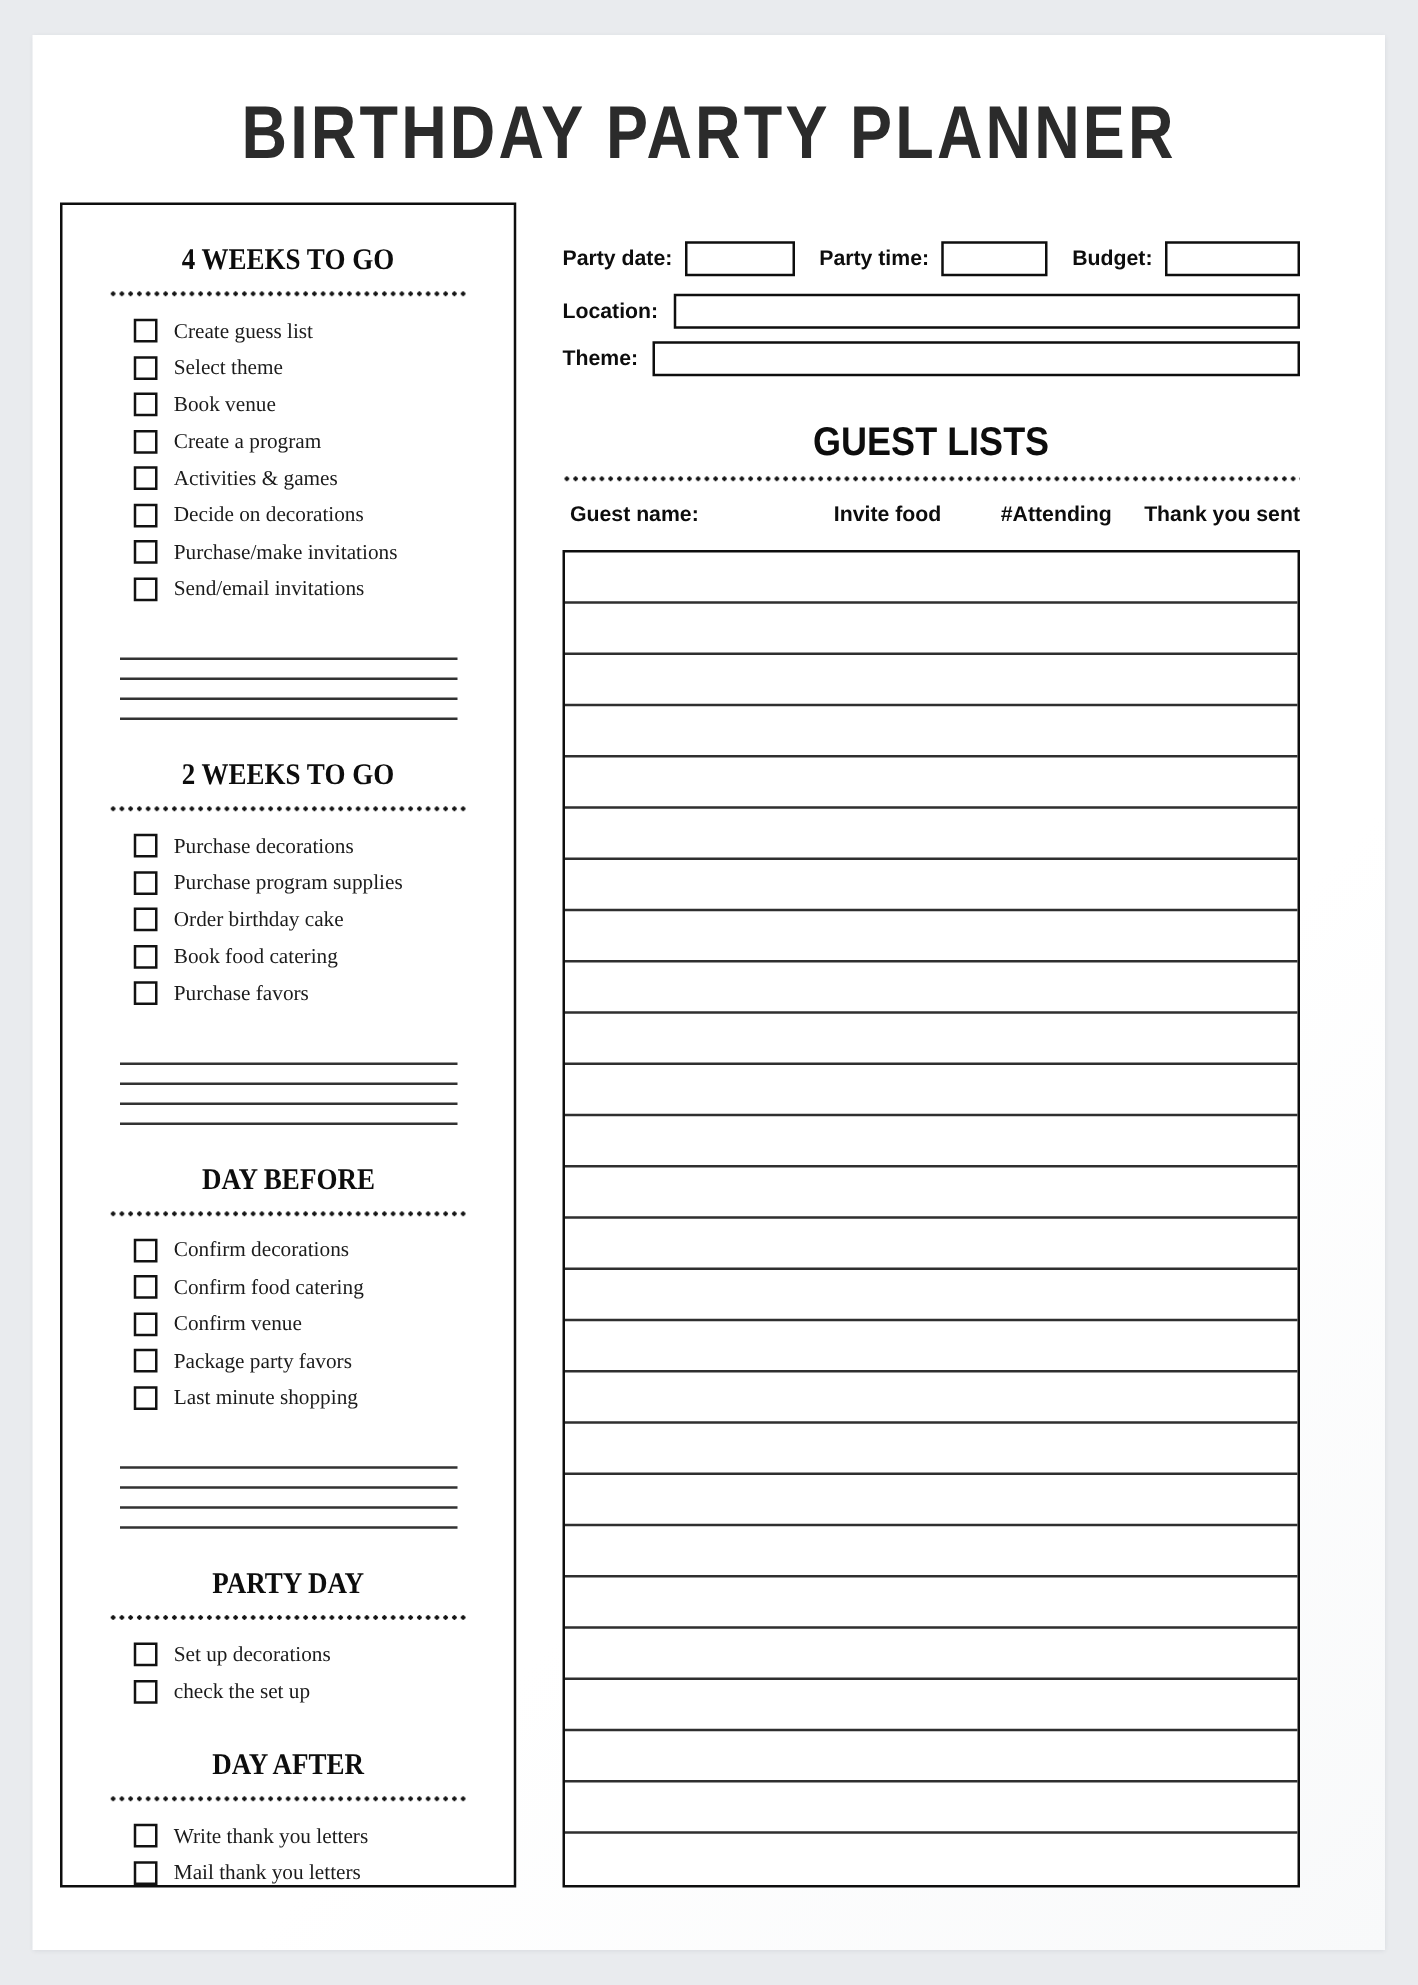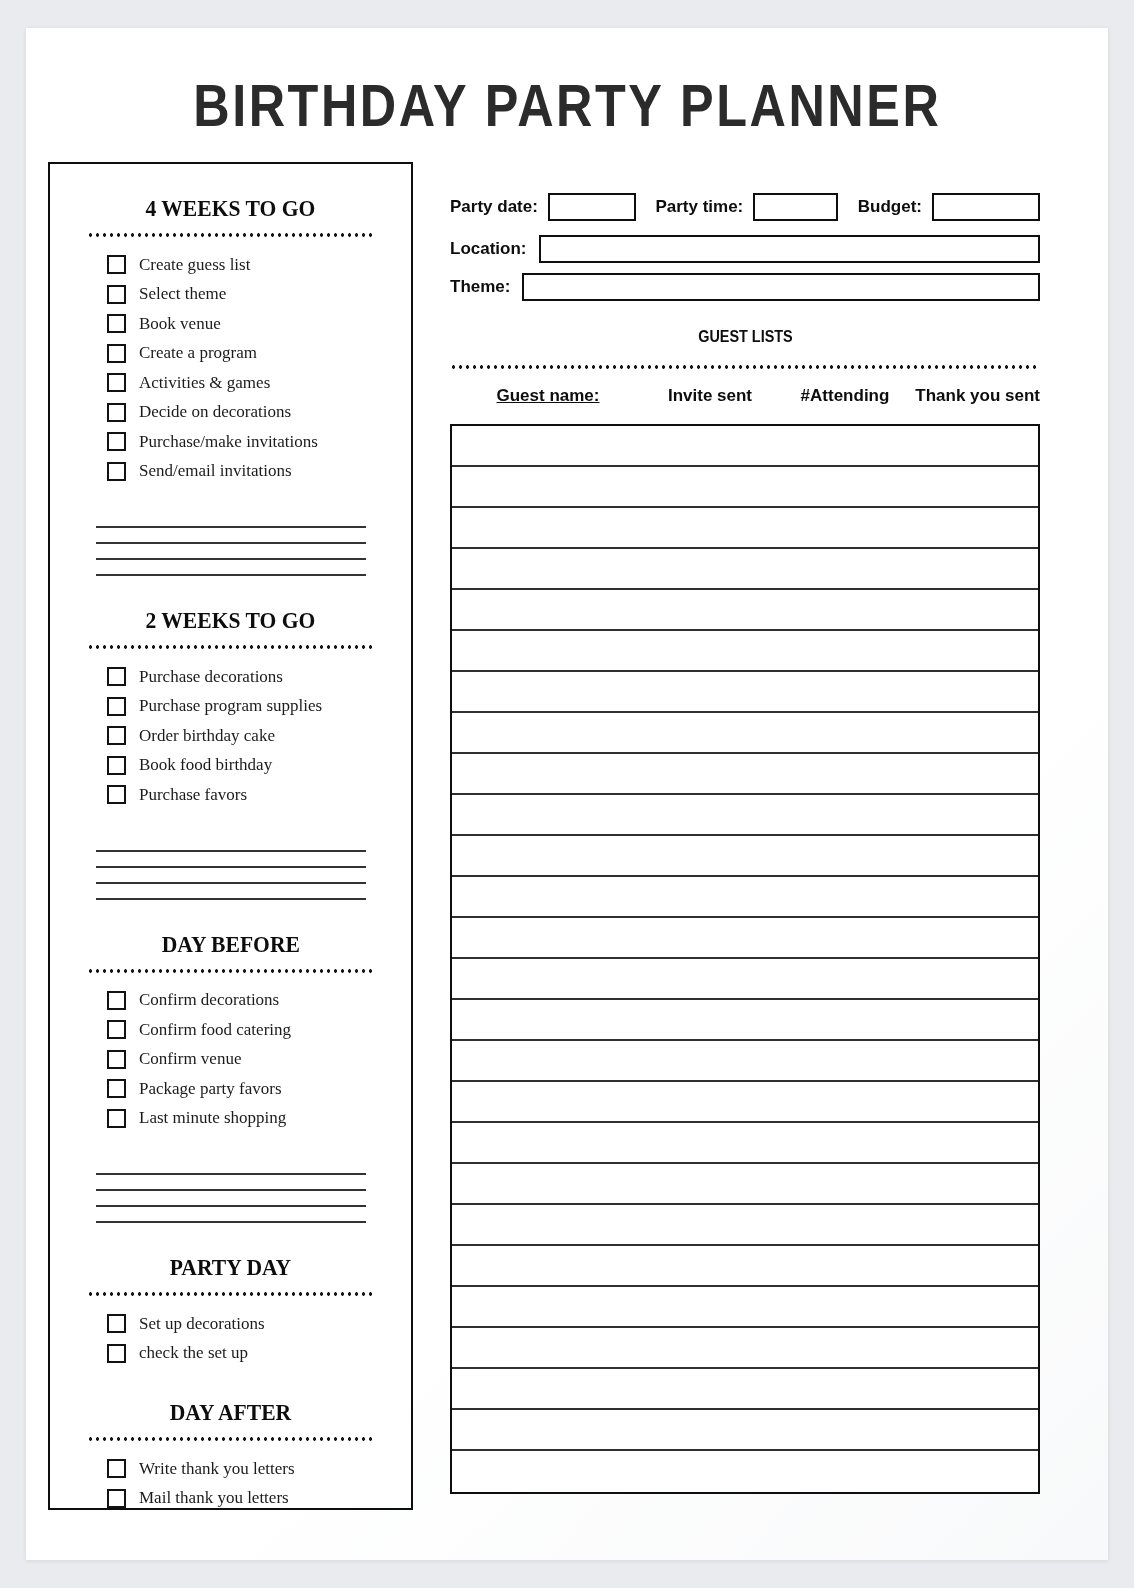--- a/index.html
+++ b/index.html
@@ -72,30 +72,30 @@
   .f-label { font-size: 17px; font-weight: 700; color: #0d0d0d; white-space: nowrap; }
   .f-box { height: 28px; border: 2px solid #0e0e0e; background: #ffffff; display: inline-block; }
   .box-date { width: 88px; }
   .box-time { width: 85px; }
   .box-budget { width: 108px; }
   .wide-row { display: flex; align-items: center; gap: 12px; height: 28px; }
   .row-location { margin-top: 14px; }
   .row-theme { margin-top: 10px; }
   .wide-row .f-box { flex: 1; }
 
-  .g-title { margin-top: 22px; text-align: center; font-size: 16px; font-weight: 700; color: #0d0d0d; line-height: 28px; }
+  .g-title { margin-top: 38px; text-align: center; font-size: 32px; font-weight: 700; color: #0d0d0d; line-height: 28px; }
   .right .dotted { width: 100%; margin-top: 14px; }
   .g-headers {
     display: grid;
     grid-template-columns: 190px 140px 130px 130px;
     margin-top: 16px;
     font-size: 17px; font-weight: 700; color: #0d0d0d;
     line-height: 22px;
   }
-  .g-headers .h-left { text-align: center; padding-left: 6px; text-decoration: underline; }
+  .g-headers .h-left { text-align: left; padding-left: 6px; }
   .g-headers .h-center { text-align: center; }
   .g-headers .h-right { text-align: right; }
   .g-table { margin-top: 17px; border: 2px solid #0e0e0e; background: #ffffff; }
   .g-row { height: 41px; border-bottom: 2px solid #2f2f2f; }
   .g-row:last-child { border-bottom: none; }
 </style>
 </head>
 <body>
 
 <div class="canvas">
@@ -163,21 +163,21 @@
               <div class="item">
                 <span class="cb"></span>
                 <span class="item-label">Purchase program supplies</span>
               </div>
               <div class="item">
                 <span class="cb"></span>
                 <span class="item-label">Order birthday cake</span>
               </div>
               <div class="item">
                 <span class="cb"></span>
-                <span class="item-label">Book food birthday</span>
+                <span class="item-label">Book food catering</span>
               </div>
               <div class="item">
                 <span class="cb"></span>
                 <span class="item-label">Purchase favors</span>
               </div>
             </div>
             <div class="notes">
               <div class="note-line"></div>
               <div class="note-line"></div>
               <div class="note-line"></div>
@@ -274,21 +274,21 @@
         </div>
 
         <div class="g-title">
           <span class="cond">GUEST LISTS</span>
         </div>
 
         <div class="dotted"></div>
 
         <div class="g-headers">
           <span class="h-left">Guest name:</span>
-          <span class="h-center">Invite sent</span>
+          <span class="h-center">Invite food</span>
           <span class="h-center">#Attending</span>
           <span class="h-right">Thank you sent</span>
         </div>
 
         <div class="g-table" id="guest-table">
             <div class="g-row"></div>
             <div class="g-row"></div>
             <div class="g-row"></div>
             <div class="g-row"></div>
             <div class="g-row"></div>

